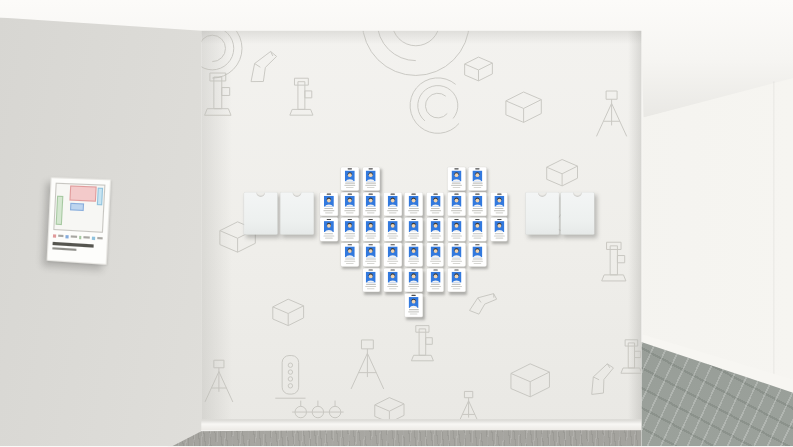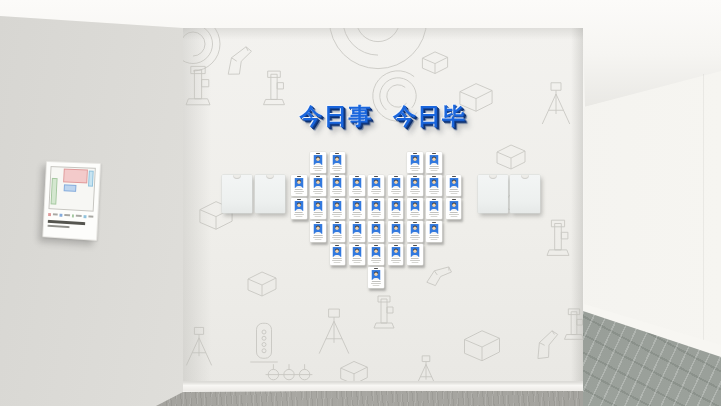--- a/index.html
+++ b/index.html
@@ -166,21 +166,20 @@
         <use href="#sk-rack" xlink:href="#sk-rack" transform="translate(106,344) rotate(0) scale(1.3) translate(-20,-20)"></use>
         <use href="#sk-box" xlink:href="#sk-box" transform="translate(171,342) rotate(0) scale(0.95) translate(-20,-20)"></use>
         <use href="#sk-tripod" xlink:href="#sk-tripod" transform="translate(243,344) rotate(0) scale(0.95) translate(-20,-20)"></use>
         <use href="#sk-column" xlink:href="#sk-column" transform="translate(391,298) rotate(0) scale(0.95) translate(-20,-20)"></use>
         <use href="#sk-scanner" xlink:href="#sk-scanner" transform="translate(255,248) rotate(10) scale(0.9) translate(-20,-20)"></use>
         <use href="#sk-box" xlink:href="#sk-box" transform="translate(252,32) rotate(0) scale(0.9) translate(-20,-20)"></use>
       </svg>
   </div>
   <div class="main-baseboard"></div>
 
-  <div class="slogan">今日事 今日毕</div>
 
   <div class="overlay-layer" id="pockets-layer">
       <div class="pocket" style="left: 222px; top: 175px;"></div>
       <div class="pocket" style="left: 255px; top: 175px;"></div>
       <div class="pocket" style="left: 478px; top: 175px;"></div>
       <div class="pocket" style="left: 510px; top: 175px;"></div>
     </div>
   <div class="overlay-layer" id="badges-layer">
       <div class="badge" style="left: 310.35px; top: 152px;">
         <span class="badge-clip"></span>

